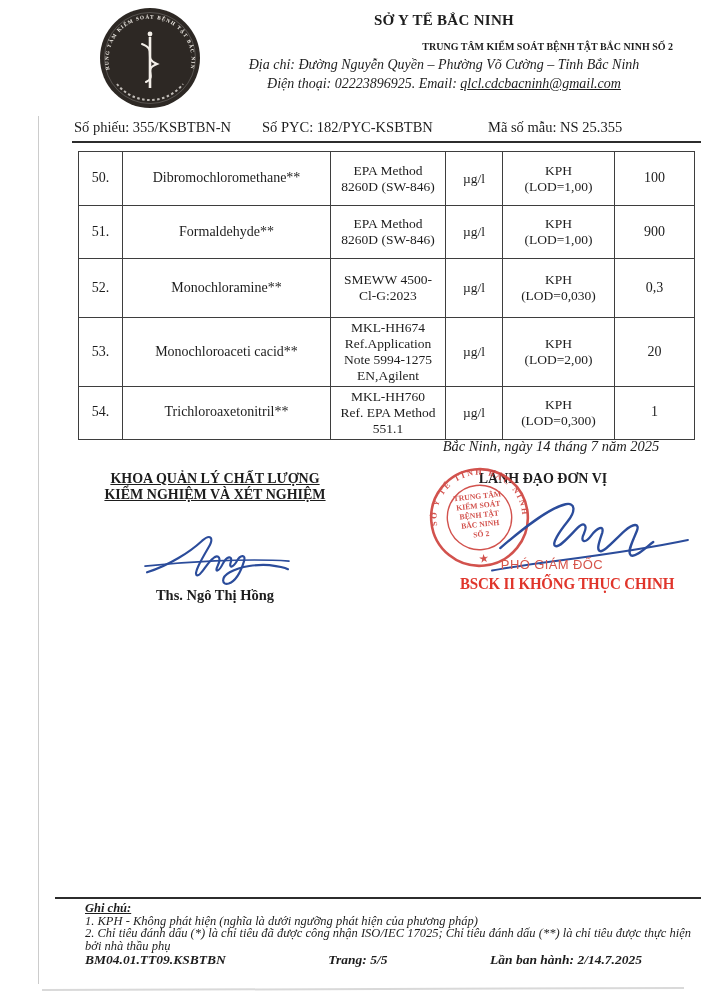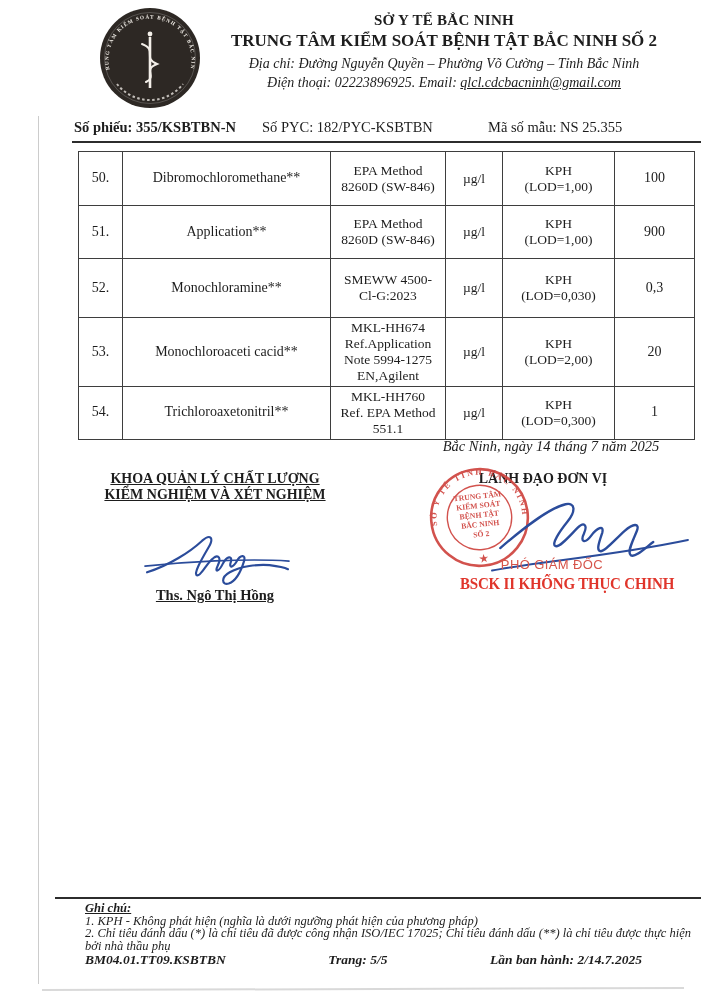--- a/index.html
+++ b/index.html
@@ -10,44 +10,44 @@
     font-family:"Liberation Serif", serif; color:#1d1d1d;
   }
   
   .scan-edge-left { position:absolute; left:38px; top:116px; width:1px; height:868px; background:#cccccc; }
   .scan-edge-bottom { position:absolute; left:42px; top:988px; width:642px; height:2px; background:#d9d9d9; transform:rotate(-0.2deg); }
 
   
   .logo { position:absolute; left:98px; top:6px; width:104px; height:104px; }
   .header-text { position:absolute; left:215px; top:12px; width:458px; text-align:center; }
   .hdr-line1 { font-weight:bold; font-size:15px; letter-spacing:.3px; }
-  .hdr-line2 { font-weight:bold; font-size:17px; margin-top:2px; }
+  .hdr-line2 { font-weight:bold; font-size:10px; margin-top:12px;text-align:right; }
   .hdr-addr  { font-style:italic; font-size:14px; margin-top:5px; }
   .hdr-contact { font-style:italic; font-size:14px; margin-top:3px; }
   .email { text-decoration:underline; }
 
   
   .meta-row { position:absolute; left:0; top:119px; width:706px; height:20px; font-size:14.5px; }
   .meta-row span { position:absolute; top:0; white-space:nowrap; }
-  .meta-1 { left:74px;font-weight:bold; } .meta-2 { left:262px; } .meta-3 { left:488px; }
+  .meta-1 { left:74px; } .meta-2 { left:262px; } .meta-3 { left:488px; }
   .divider { position:absolute; left:72px; top:141px; width:629px; height:2px; background:#2c2c2c; }
 
   
   table.results { position:absolute; left:78px; top:151px; width:616px; border-collapse:collapse; table-layout:fixed; font-size:13.5px; }
   table.results td { border:1.4px solid #3e3e3e; text-align:center; vertical-align:middle; line-height:1.18; padding:2px 3px; }
   td.c-name { text-align:left; padding-left:8px; font-size:14px; }
   td.c-limit, td.c-stt { font-size:14px; }
   .pre { white-space:pre-line; }
   tr.r1 { height:54px;padding-left:24px; } tr.r2 { height:53px;padding-left:48px; } tr.r3 { height:59px; } tr.r4 { height:64px; } tr.r5 { height:53px; }
 
   
   .date-line { position:absolute; left:440px; top:438px; width:222px; text-align:center; font-style:italic; font-size:14.5px; white-space:nowrap; }
   .left-block { position:absolute; left:94px; top:471px; width:242px; text-align:center;text-decoration:underline; }
   .left-title { font-weight:bold; font-size:14px; line-height:1.16; }
-  .left-signer { position:absolute; left:94px; top:587px; width:242px; text-align:center; font-weight:bold; font-size:14.5px;text-decoration:underline; }
+  .left-signer { position:absolute; left:94px; top:587px; width:242px; text-align:center; font-weight:bold; font-size:14.5px; }
   .right-title { position:absolute; left:458px; top:471px; width:170px; text-align:center; font-weight:bold; font-size:14px; }
   .sig-left { position:absolute; left:143px; top:527px; width:148px; height:60px; }
   .stamp { position:absolute; left:428px; top:466px; width:103px; height:103px; opacity:.93; }
   .sig-right { position:absolute; left:488px; top:497px; width:204px; height:92px; }
   .pos-red { position:absolute; left:482px; top:557px; width:140px; text-align:center; font-family:"Liberation Sans", sans-serif; font-size:13px; letter-spacing:.4px; color:#d6544a; white-space:nowrap; }
   .signer-red { position:absolute; left:460px; top:576px; width:185px; text-align:center; font-weight:bold; font-size:15px; color:#e0352b; white-space:nowrap; transform:scaleY(1.06); letter-spacing:-.2px; }
 
   
   .foot-line { position:absolute; left:55px; top:897px; width:646px; height:2px; background:#2c2c2c; }
   .ghi-chu { position:absolute; left:85px; top:901px; font-weight:bold; font-style:italic; font-size:12.5px; text-decoration:underline; }
@@ -111,21 +111,21 @@
         <td class="c-name">Dibromochloromethane**</td>
         <td class="pre">EPA Method
 8260D (SW-846)</td>
         <td>µg/l</td>
         <td class="pre">KPH
 (LOD=1,00)</td>
         <td class="c-limit">100</td>
       </tr>
       <tr class="r2">
         <td class="c-stt">51.</td>
-        <td class="c-name">Application**</td>
+        <td class="c-name">Formaldehyde**</td>
         <td class="pre">EPA Method
 8260D (SW-846)</td>
         <td>µg/l</td>
         <td class="pre">KPH
 (LOD=1,00)</td>
         <td class="c-limit">900</td>
       </tr>
       <tr class="r3">
         <td class="c-stt">52.</td>
         <td class="c-name">Monochloramine**</td>

